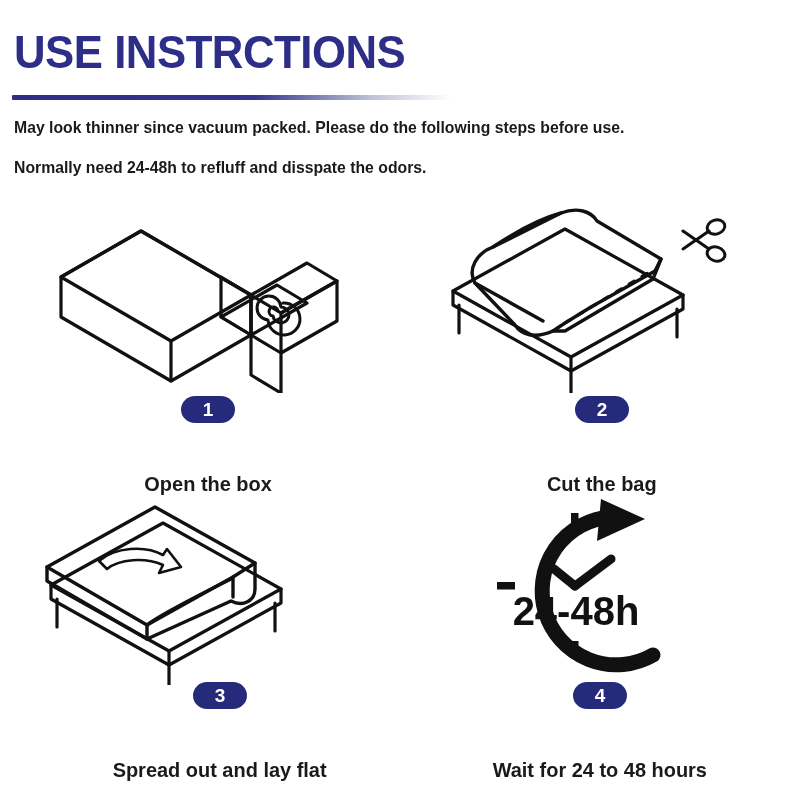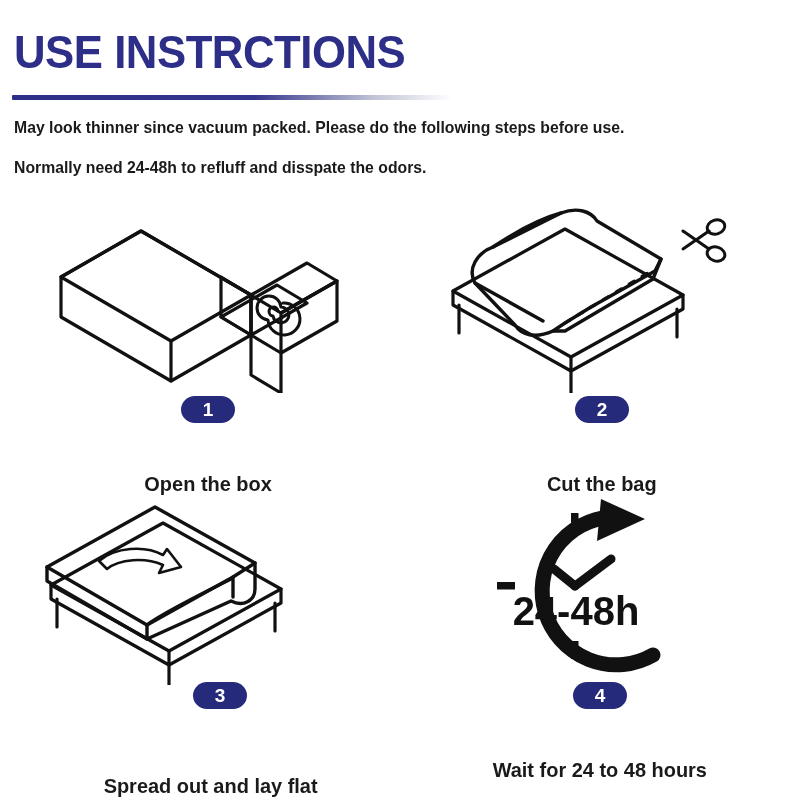--- a/index.html
+++ b/index.html
@@ -128,21 +128,21 @@
   }
 
   
   #step-cell-1 .step-badge { top: 191px; margin-left: 8px; }
   #step-cell-2 .step-badge { top: 191px; margin-left: 2px; }
   #step-cell-3 .step-badge { top: 185px; margin-left: 20px; }
   #step-cell-4 .step-badge { top: 185px; margin-left: 0px; }
 
   #step-cell-1 .step-caption { top: 234px; padding-left: 8px; }
   #step-cell-2 .step-caption { top: 234px; padding-left: 2px; }
-  #step-cell-3 .step-caption { top: 244px; padding-left: 11px; }
+  #step-cell-3 .step-caption { top: 228px; padding-left: 20px; }
   #step-cell-4 .step-caption { top: 228px; padding-left: 0px; }
 
   .ink {
     fill: none;
     stroke: #111111;
     stroke-linecap: round;
     stroke-linejoin: round;
   }
   .ink-fill { fill: #111111; stroke: none; }
 </style>

